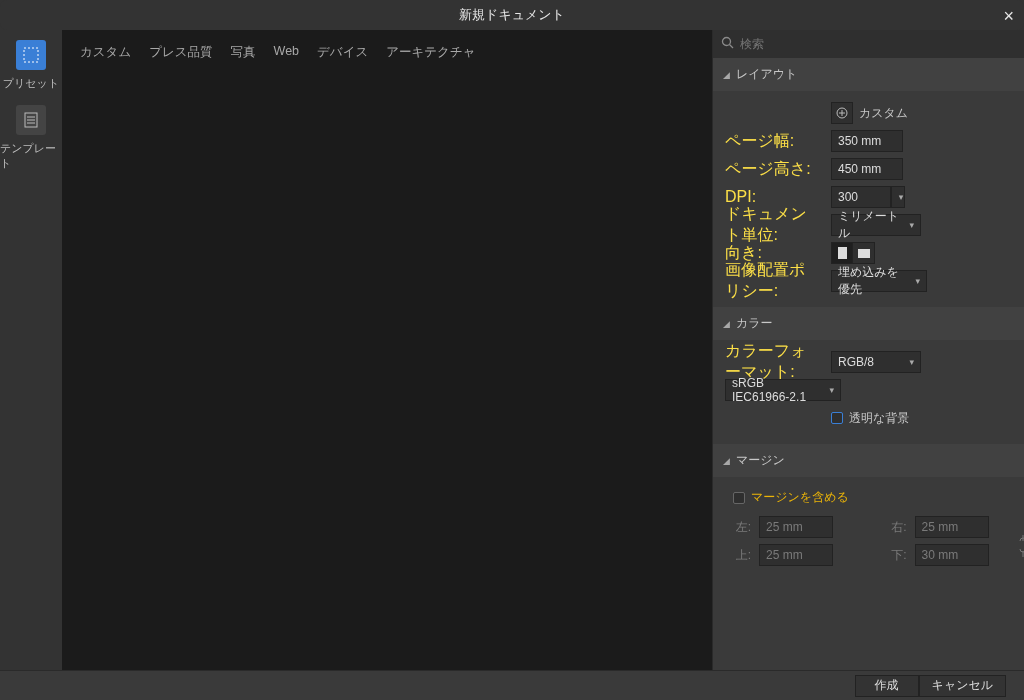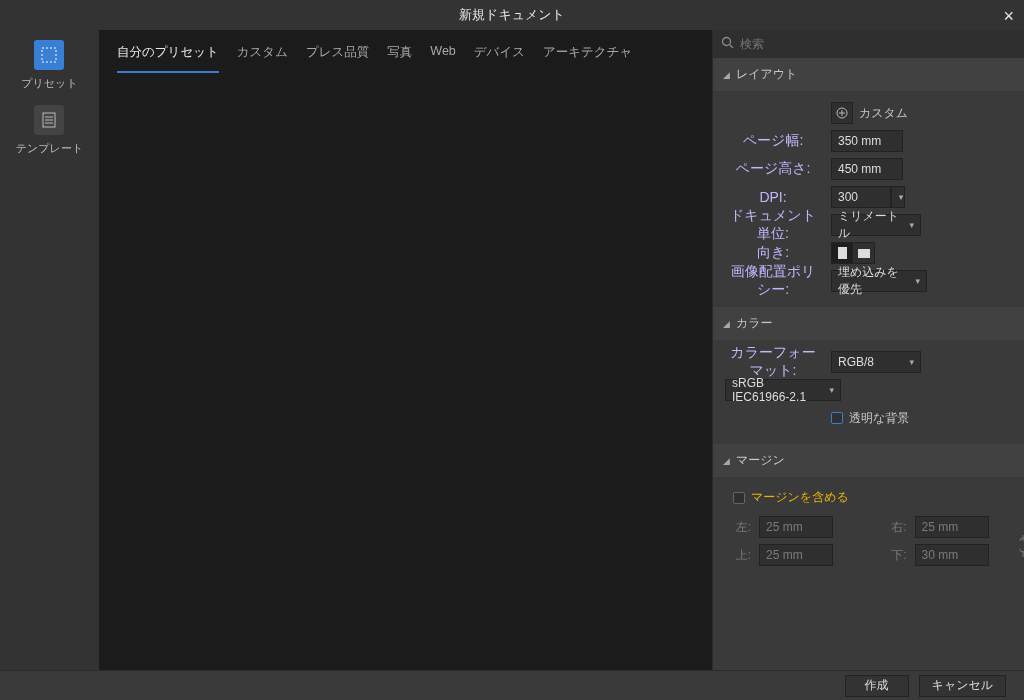--- a/index.html
+++ b/index.html
@@ -4,42 +4,42 @@
 <style>
 * { margin: 0; padding: 0; box-sizing: border-box; font-family: "Hiragino Sans", "Meiryo", sans-serif; }
 body { width: 1024px; height: 700px; background: #333333; color: #c8c8c8; font-size: 12px; overflow: hidden; }
 
 .titlebar { height: 30px; display: flex; align-items: center; justify-content: center; position: relative; background: #333; border-radius: 7px; }
 .titlebar .title { font-size: 13px; color: #e8e8e8; }
 .titlebar .close { position: absolute; right: 10px; top: 6px; font-size: 18px; color: #e8e8e8; cursor: pointer; }
 
 .main { display: flex; height: 640px; }
 
-.sidebar { width: 99px; background: #333; padding-top: 10px; display: flex; flex-direction: column; align-items: center; gap: 14px; }
+.sidebar { width: 62px; background: #333; padding-top: 10px; display: flex; flex-direction: column; align-items: center; gap: 14px; }
 .side-item { display: flex; flex-direction: column; align-items: center; gap: 6px; cursor: pointer; color: #bfbfbf; }
 .side-item .icon-box { width: 30px; height: 30px; display: flex; align-items: center; justify-content: center; border-radius: 3px; }
 .side-item.active .icon-box { background: #3a7fd6; color: #fff; }
 .side-item:not(.active) .icon-box { background: #444; }
 .side-item span.lbl { font-size: 11px; }
 
 .center { flex: 1; background: #1b1b1b; display: flex; flex-direction: column; }
 .tabs { display: flex; gap: 18px; padding: 14px 18px 0 18px; border-bottom: 1px solid #1b1b1b; }
 .tab { font-size: 12.5px; color: #a8a8a8; padding-bottom: 10px; cursor: pointer; }
 .tab.active { color: #e8e8e8; border-bottom: 2px solid #3a7fd6; }
 
 .rightpanel { width: 312px; background: #3a3a3a; display: flex; flex-direction: column; border-left: 1px solid #2a2a2a; }
 .searchbar { height: 28px; background: #2f2f2f; display: flex; align-items: center; padding: 0 8px; gap: 6px; color: #8a8a8a; }
 .searchbar input { flex: 1; background: transparent; border: none; outline: none; color: #ccc; font-size: 12px; }
 
 .section-header { display: flex; align-items: center; gap: 6px; padding: 8px 10px; background: #414141; font-size: 12px; cursor: pointer; }
 .section-header .tri { font-size: 9px; color: #a8a8a8; }
 .section-body { padding: 8px 12px 12px 12px; }
 
 .row { display: flex; align-items: center; height: 28px; }
-.row .label { width: 106px; text-align: center; padding-right: 10px; font-size: 14px; color: #c4b5fd; }
+.row .label { width: 106px; text-align: left; padding-right: 10px; font-size: 16px; color: #fde047; }
 .field { height: 22px; background: #2f2f2f; border: 1px solid #222; color: #ddd; padding: 0 6px; font-size: 12px; display: flex; align-items: center; }
 .field.input { width: 72px; }
 .field.select { width: 90px; justify-content: space-between; cursor: pointer; }
 .field.select.wide { width: 116px; }
 .caret { font-size: 9px; margin-left: 6px; color: #aaa; }
 .btn-add { width: 22px; height: 22px; background: #2f2f2f; border: 1px solid #222; display: flex; align-items: center; justify-content: center; margin-right: 6px; cursor: pointer; }
 .orient-group { display: flex; }
 .orient-btn { width: 22px; height: 22px; background: #2f2f2f; border: 1px solid #222; cursor: pointer; display: flex; align-items: center; justify-content: center; }
 .orient-btn + .orient-btn { border-left: none; }
 .orient-btn .page-icon { background: #ddd; }
@@ -48,21 +48,21 @@
 .orient-btn.active { background: #1f1f1f; }
 .checkbox { width: 12px; height: 12px; border: 1px solid #666; border-radius: 2px; margin-right: 6px; background: #2f2f2f; cursor: pointer; }
 .checkbox.blue { border-color: #3a7fd6; }
 .chk-row { display: flex; align-items: center; font-size: 12px; padding: 4px 0; color:#eab308; }
 .chk-row.indent { padding-left: 8px; }
 .margin-grid { display: grid; grid-template-columns: 1fr 1fr; gap: 6px 24px; margin-top: 6px; }
 .mg-row { display: flex; align-items: center; }
 .mg-row .mg-label { width: 34px; text-align: right; padding-right: 8px; color: #7a7a7a; font-size: 12px; }
 .mg-row .field.input { width: 74px; color: #7a7a7a; }
 
-.footer { height: 30px; background: #3a3a3a; display: flex; justify-content: flex-end; align-items: center; gap: 10px; padding-right: 18px; border-top: 1px solid #2a2a2a; }
+.footer { height: 30px; background: #3a3a3a; display: flex; justify-content: flex-end; align-items: center; padding-right: 18px; border-top: 1px solid #2a2a2a; }
 .btn { height: 22px; min-width: 64px; background: #333; border: 1px solid #222; color: #ddd; font-size: 12px; cursor: pointer; padding: 0 12px; }
 </style>
 </head>
 <body>
 
 <div class="titlebar">
   <span class="title">新規ドキュメント</span>
   <span class="close">×</span>
 </div>
 
@@ -85,21 +85,20 @@
             <line x1="5" y1="9" x2="13" y2="9" stroke="#bbb"></line>
             <line x1="5" y1="12" x2="13" y2="12" stroke="#bbb"></line>
           </svg>
       </div>
       <span class="lbl">テンプレート</span>
     </div>
   </div>
 
   <div class="center">
     <div class="tabs">
-      <div class="tab active">自分のプリセット</div>
       <div class="tab">カスタム</div>
       <div class="tab">プレス品質</div>
       <div class="tab">写真</div>
       <div class="tab">Web</div>
       <div class="tab">デバイス</div>
       <div class="tab">アーキテクチャ</div>
     </div>
   </div>
 
   <div class="rightpanel">

